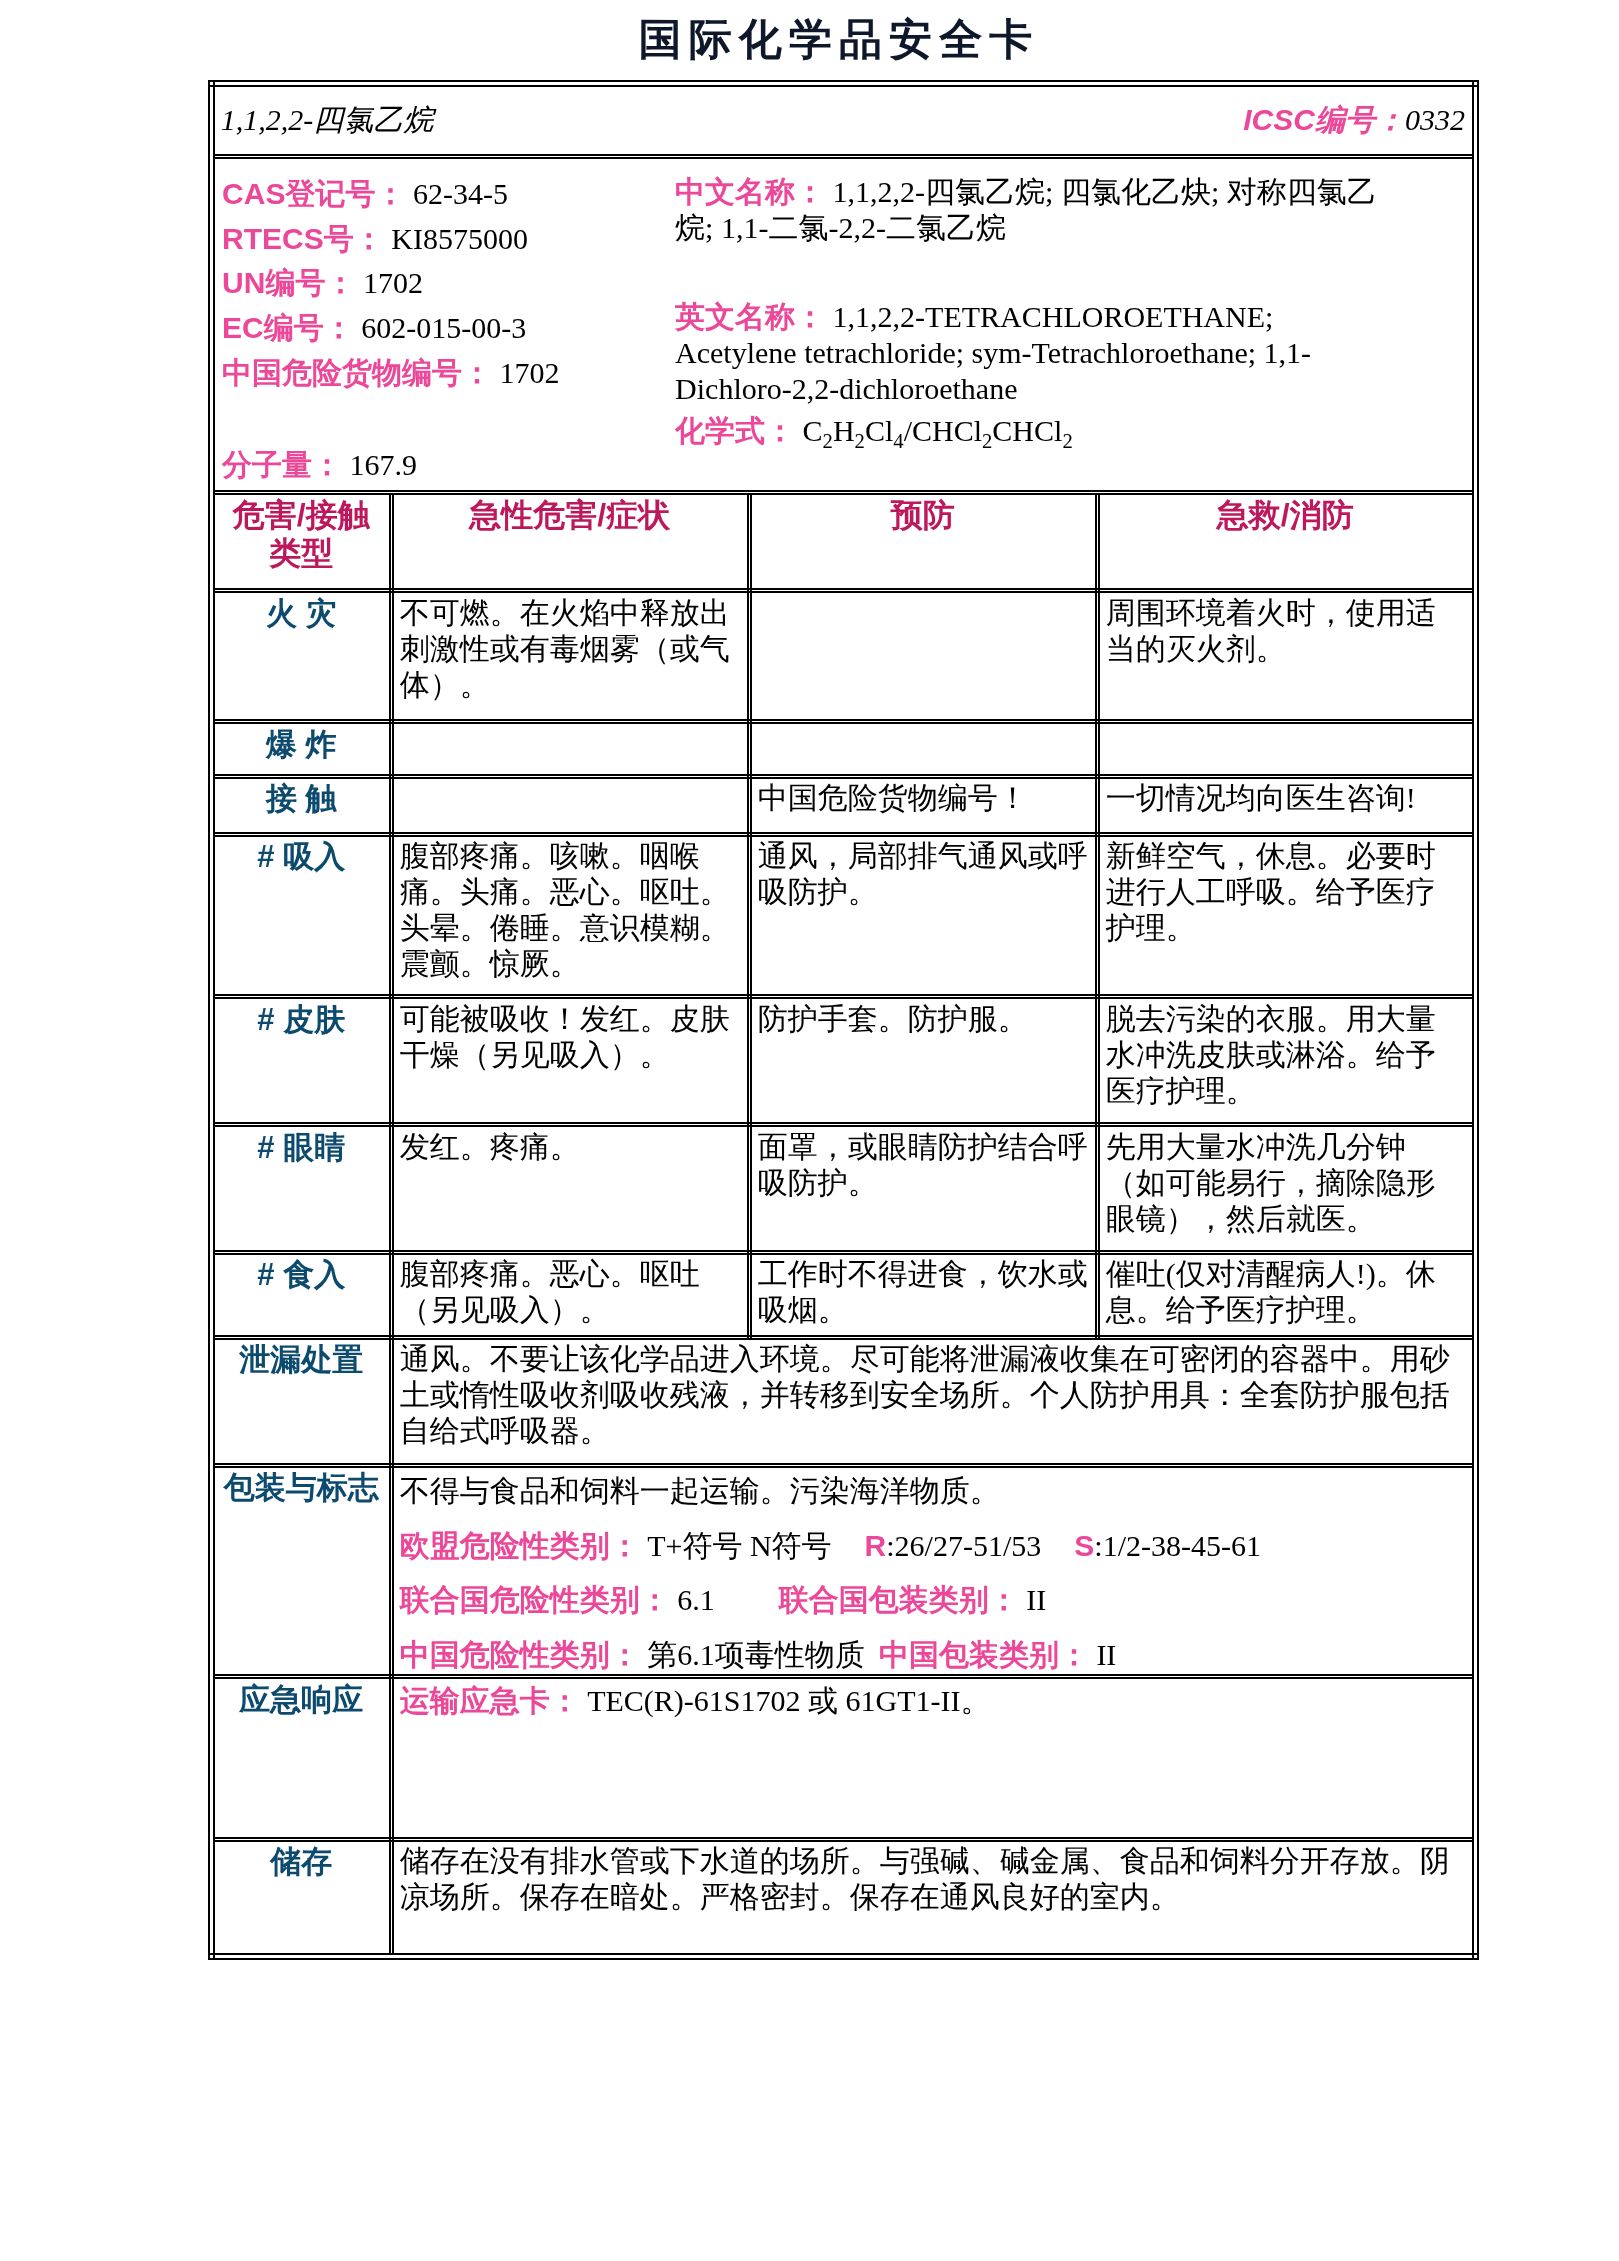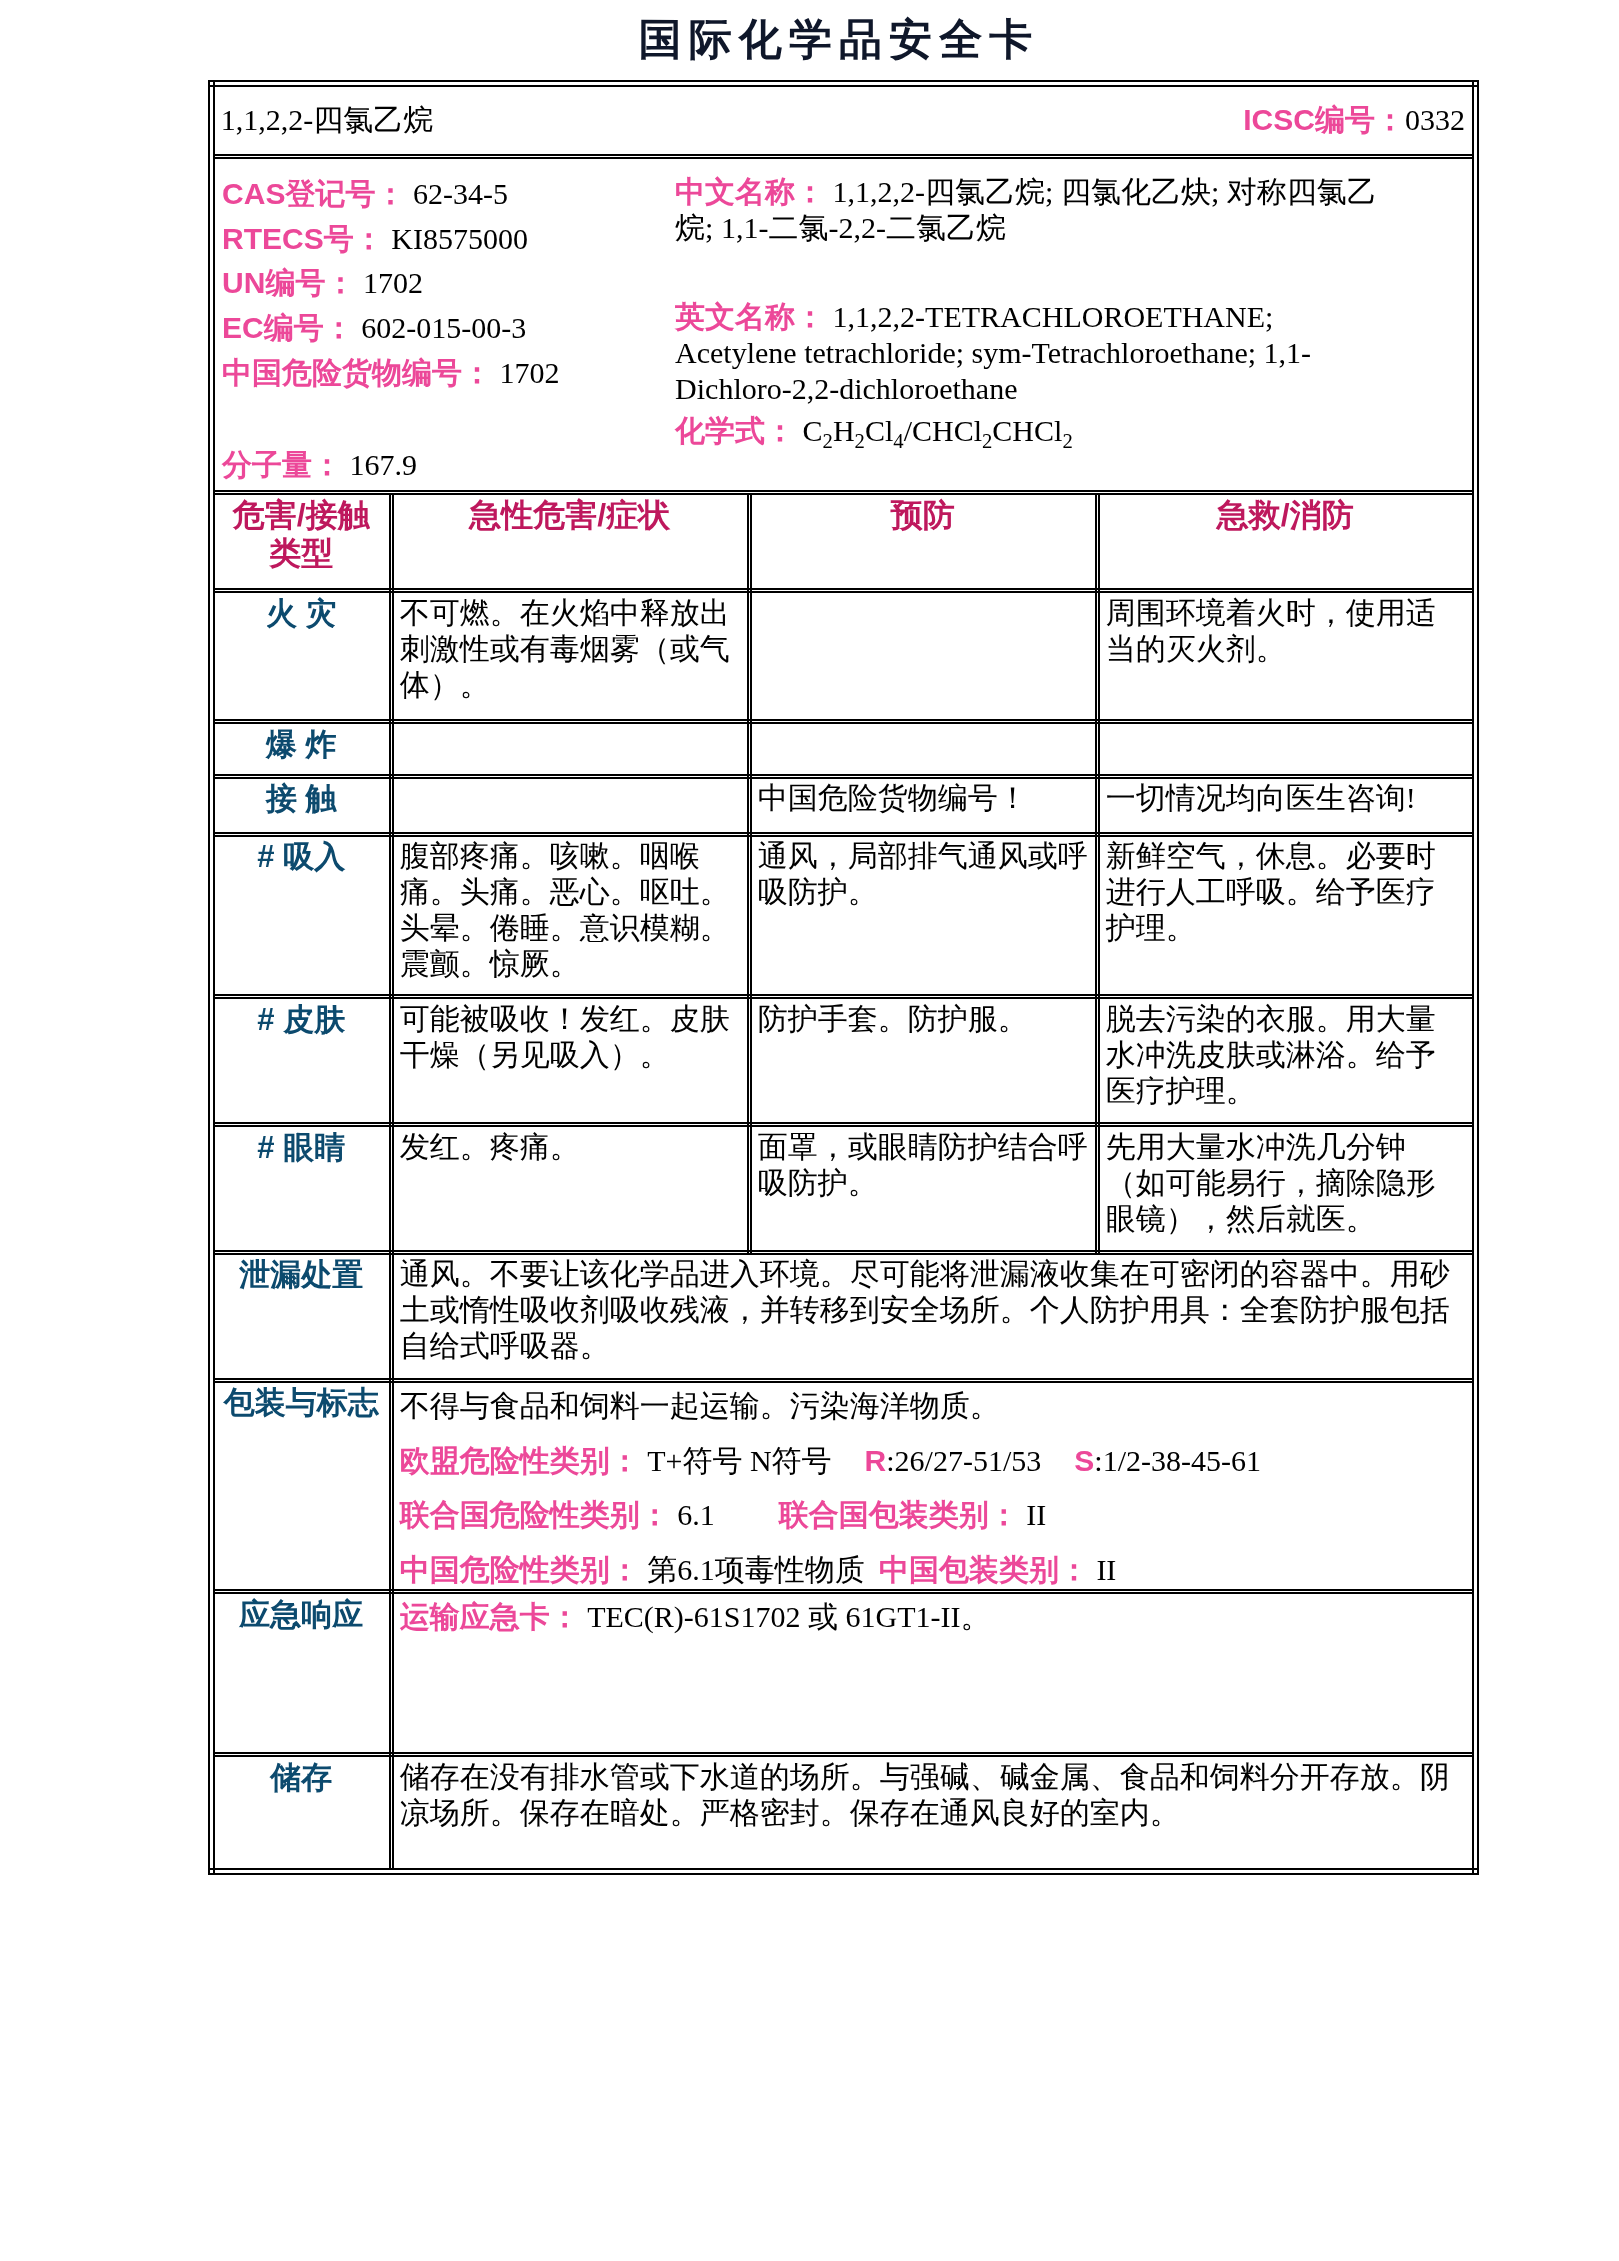--- a/index.html
+++ b/index.html
@@ -63,20 +63,21 @@
     vertical-align: middle;
     white-space: pre-line;
     line-height: 1.35;
   }
   
   .name-row-flex {
     display: flex;
     justify-content: space-between;
     align-items: center;
     height: 100%;
+    font-style: italic;
   }
   
   .id-flex {
     display: flex;
     padding: 2.8px 0 2.8px 1.4px;
   }
   .id-left { flex: 0 0 453px; }
   .id-right { flex: 0 0 720px; }
   .id-left p { margin: 9.3px 0 0 0; line-height: 1.18; }
   .id-left p.first { margin-top: 13px; }
@@ -184,20 +185,26 @@
     <td>脱去污染的衣服。用大量水冲洗皮肤或淋浴。给予医疗护理。</td>
   </tr>
 
   <tr>
     <td class="rowlabel" style="height:120px;"># 眼睛</td>
     <td>发红。疼痛。</td>
     <td>面罩，或眼睛防护结合呼吸防护。</td>
     <td>先用大量水冲洗几分钟（如可能易行，摘除隐形眼镜），然后就医。</td>
   </tr>
 
+  <tr>
+    <td class="rowlabel" style="height:77px;"># 食入</td>
+    <td>腹部疼痛。恶心。呕吐（另见吸入）。</td>
+    <td>工作时不得进食，饮水或吸烟。</td>
+    <td>催吐(仅对清醒病人!)。休息。给予医疗护理。</td>
+  </tr>
 
   <tr>
     <td class="rowlabel" style="height:120px;">泄漏处置</td>
     <td colspan="3" class="wide">通风。不要让该化学品进入环境。尽可能将泄漏液收集在可密闭的容器中。用砂土或惰性吸收剂吸收残液，并转移到安全场所。个人防护用具：全套防护服包括自给式呼吸器。</td>
   </tr>
 
   <tr>
     <td class="rowlabel" style="height:201px;">包装与标志</td>
     <td colspan="3" class="pack">
       <p class="first">不得与食品和饲料一起运输。污染海洋物质。</p>

